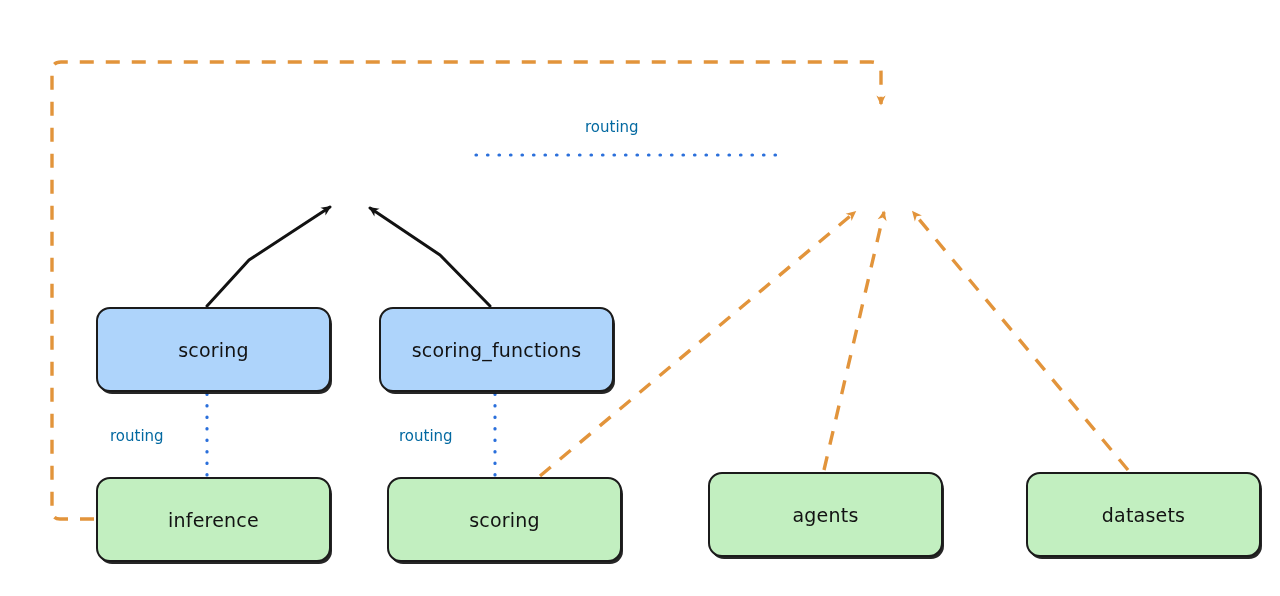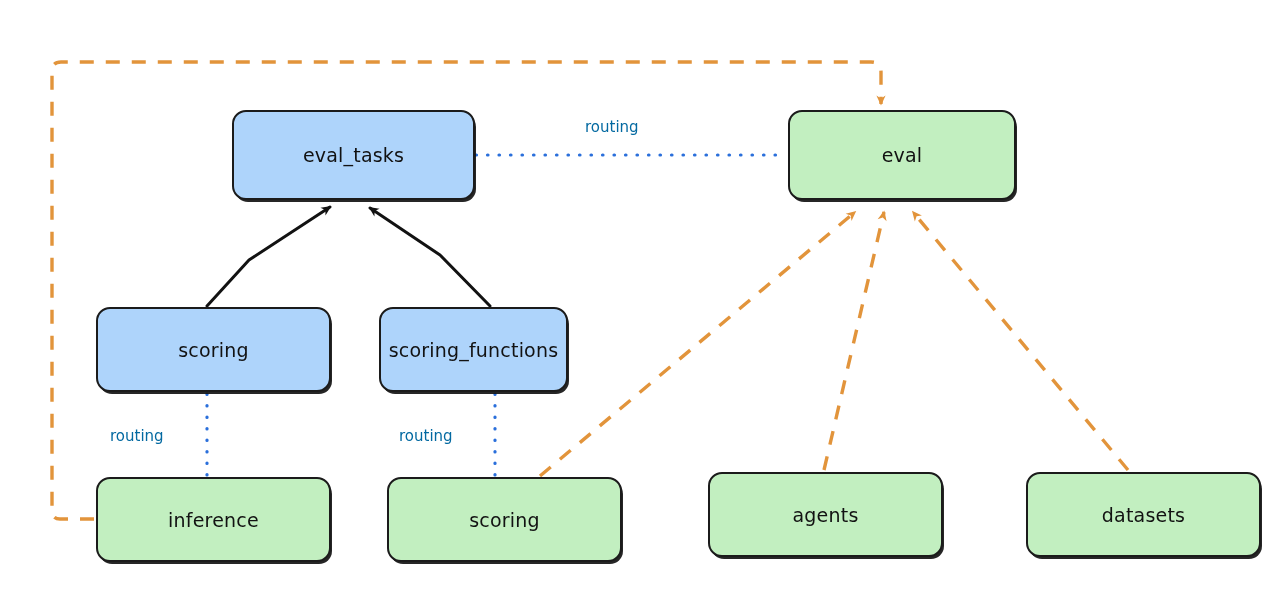--- a/index.html
+++ b/index.html
@@ -77,33 +77,27 @@
 
     <path d="M94,519 L60,519 Q52,519 52,510 L52,71 Q52,62 61,62 L871,62 Q881,62 881,72 L881,104" fill="none" stroke="#e2943b" stroke-width="3.4" stroke-linecap="butt" stroke-linejoin="round" stroke-dasharray="14 12" marker-end="url(#arrow-orange)"></path>
 
     <path d="M540,476 L855,212" fill="none" stroke="#e2943b" stroke-width="3.4" stroke-linecap="butt" stroke-dasharray="14 12" marker-end="url(#arrow-orange)"></path>
 
     <path d="M824,470 L884,212" fill="none" stroke="#e2943b" stroke-width="3.4" stroke-linecap="butt" stroke-dasharray="14 12" marker-end="url(#arrow-orange)"></path>
 
     <path d="M1128,470 L913,212" fill="none" stroke="#e2943b" stroke-width="3.4" stroke-linecap="butt" stroke-dasharray="14 12" marker-end="url(#arrow-orange)"></path>
   </svg>
 
-  <div class="node blue" style="left:232px; top:110px; width:243px; height:90px;">
-    <span>eval_tasks</span>
-  </div>
 
-  <div class="node green" style="left:788px; top:110px; width:228px; height:90px;">
-    <span>eval</span>
-  </div>
 
   <div class="node blue" style="left:96px; top:307px; width:235px; height:85px;">
     <span>scoring</span>
   </div>
 
-  <div class="node blue" style="left:379px; top:307px; width:189px; height:85px;">
+  <div class="node blue" style="left:379px; top:307px; width:235px; height:85px;">
     <span>scoring_functions</span>
   </div>
 
   <div class="node green" style="left:96px; top:477px; width:235px; height:85px;">
     <span>inference</span>
   </div>
 
   <div class="node green" style="left:708px; top:472px; width:235px; height:85px;">
     <span>agents</span>
   </div>

